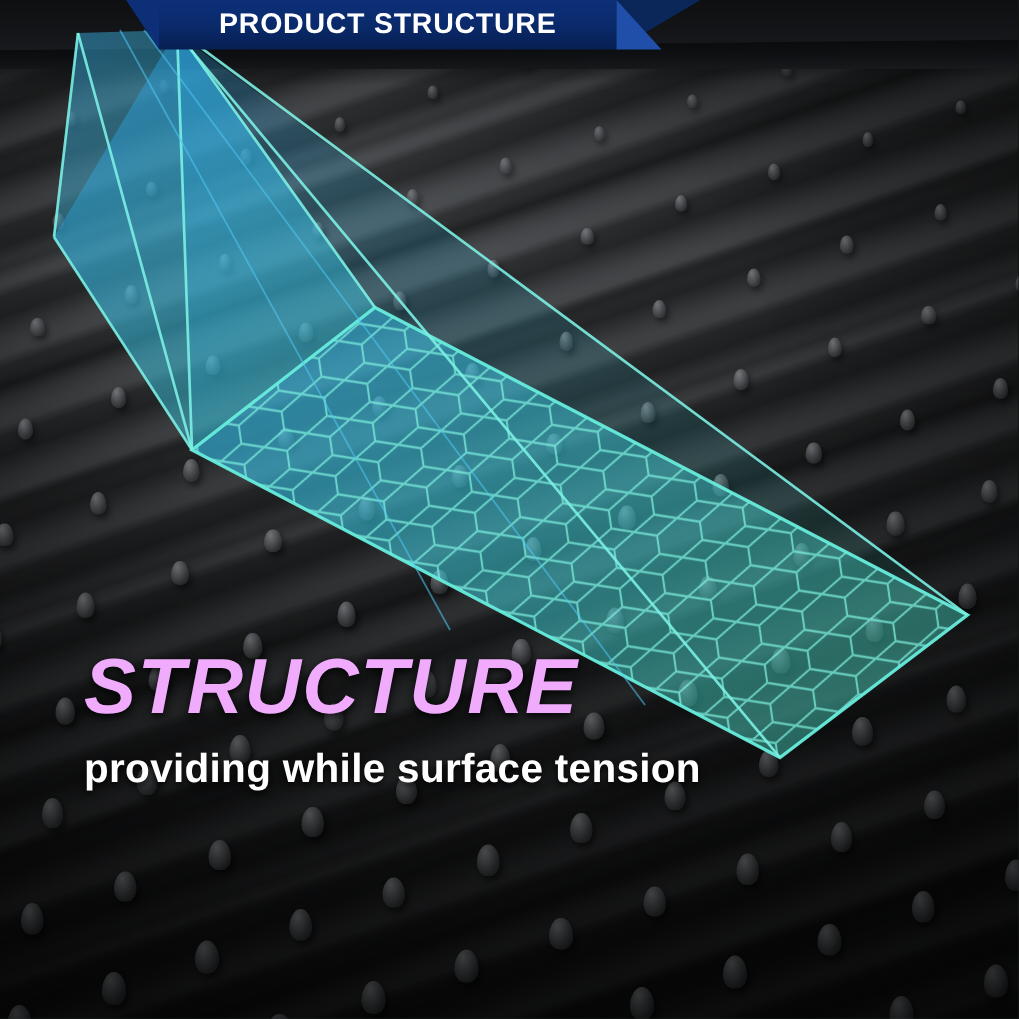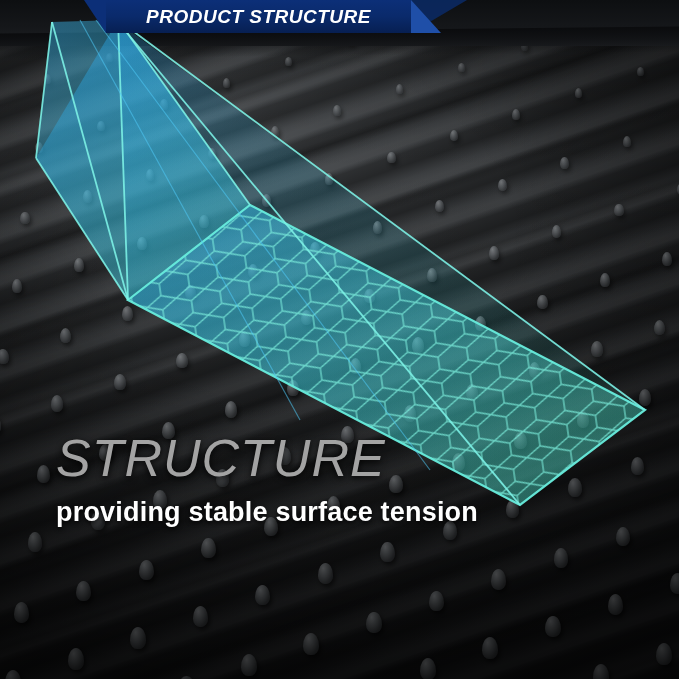--- a/index.html
+++ b/index.html
@@ -96,21 +96,20 @@
     position: absolute;
     left: 0; top: 0;
     width: 100%; height: 33px;
     line-height: 33px;
     text-align: center;
     color: #ffffff;
     font-weight: bold;
     font-size: 19px;
     letter-spacing: 0.5px;
     font-family: "Liberation Sans", sans-serif;
-    font-style: italic;
   }
   .banner-left-wedge {
     position: absolute;
     left: 0; top: 0;
     width: 0; height: 0;
     border-top: 33px solid #0c2f78;
     border-left: 22px solid transparent;
     transform: translateX(-22px);
     z-index: 40;
   }
@@ -138,24 +137,24 @@
   
   .textblock {
     position: absolute;
     left: 56px; top: 432px;
     z-index: 35;
     text-shadow: 0 2px 4px rgba(0,0,0,0.85);
   }
   .headline {
     font-family: "Liberation Sans", sans-serif;
     font-style: italic;
-    font-weight: normal;
+    font-weight: bold;
     font-size: 52px;
     line-height: 52px;
-    color: #a3a3a3;
+    color: #f0abfc;
     letter-spacing: 1px;
     text-shadow: 0 2px 6px rgba(0,0,0,0.9);
   }
   .bodyline {
     font-family: "Liberation Sans", sans-serif;
     font-weight: bold;
     font-size: 27px;
     line-height: 36px;
     color: #ffffff;
     letter-spacing: 0.2px;
@@ -345,17 +344,17 @@
   <div class="banner">
     <div class="banner-left-wedge"></div>
     <div class="banner-text">PRODUCT STRUCTURE</div>
   </div>
   <div class="banner-right2"></div>
   <div class="banner-right"></div>
 
   <div class="textblock">
     <div class="headline">STRUCTURE</div>
     <div class="body-wrap">
-      <div class="bodyline">providing stable surface tension</div>
+      <div class="bodyline">providing while surface tension</div>
     </div>
   </div>
 
 </div>
 
 </body></html>

